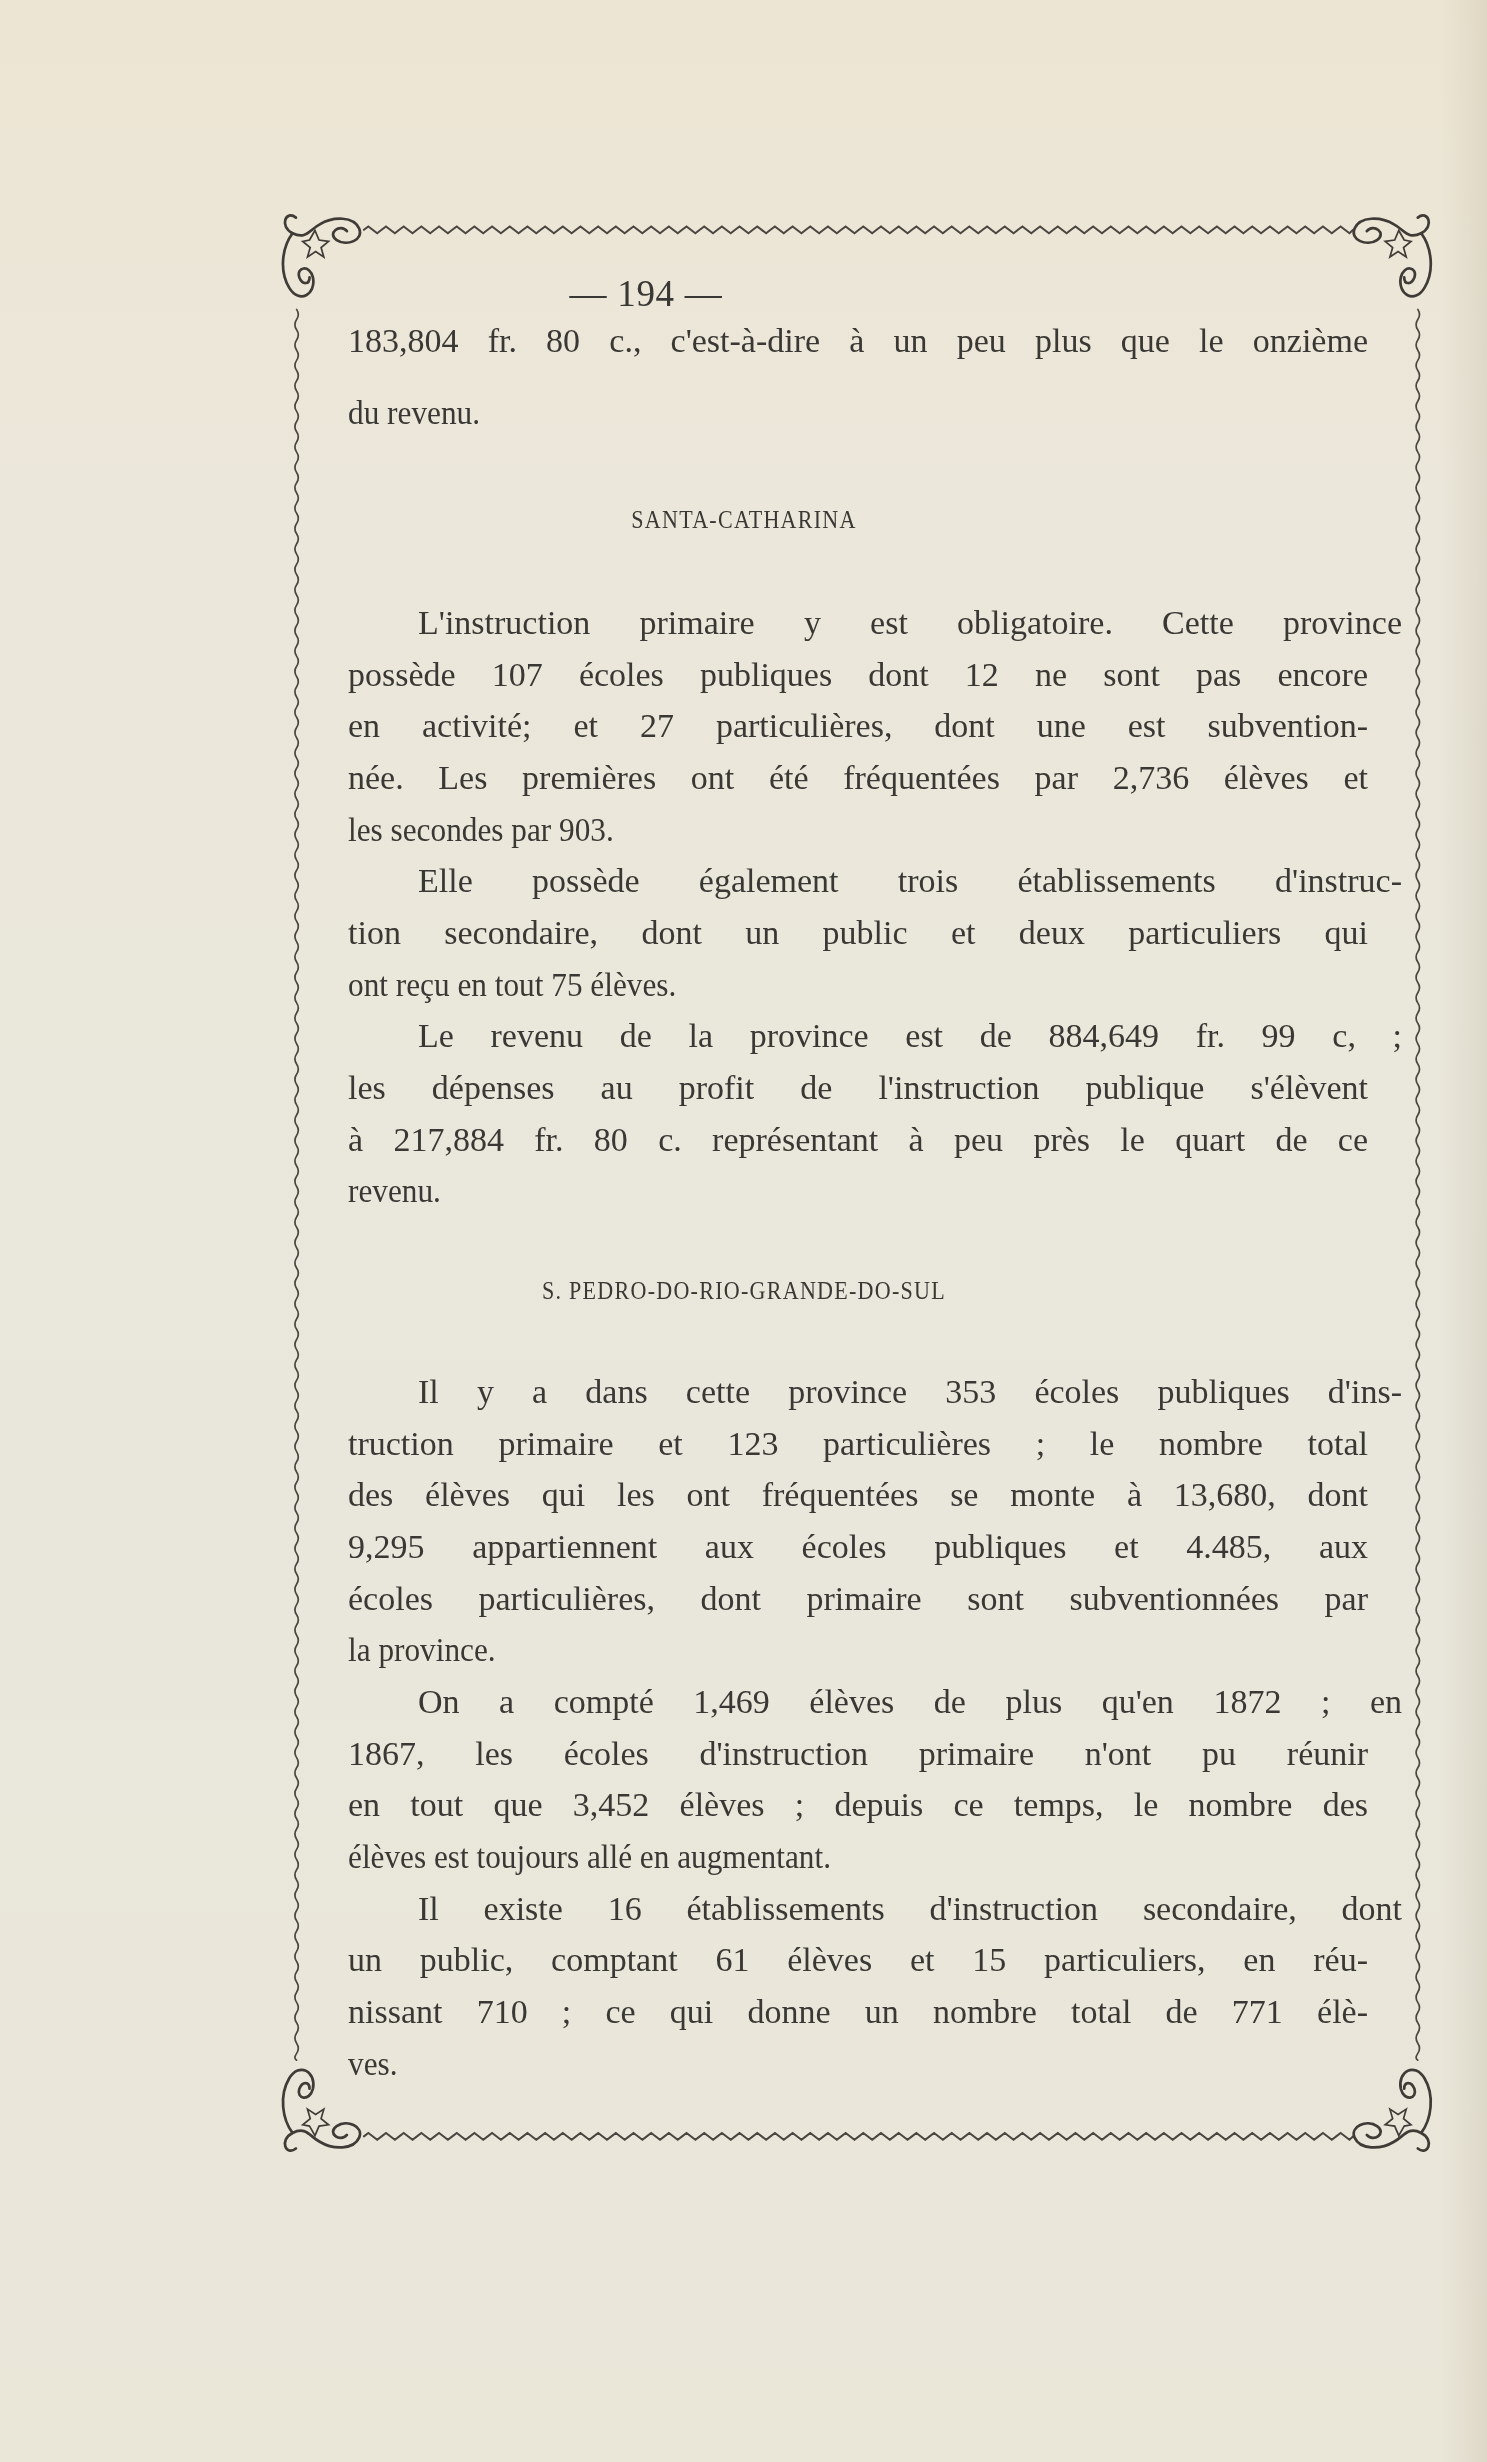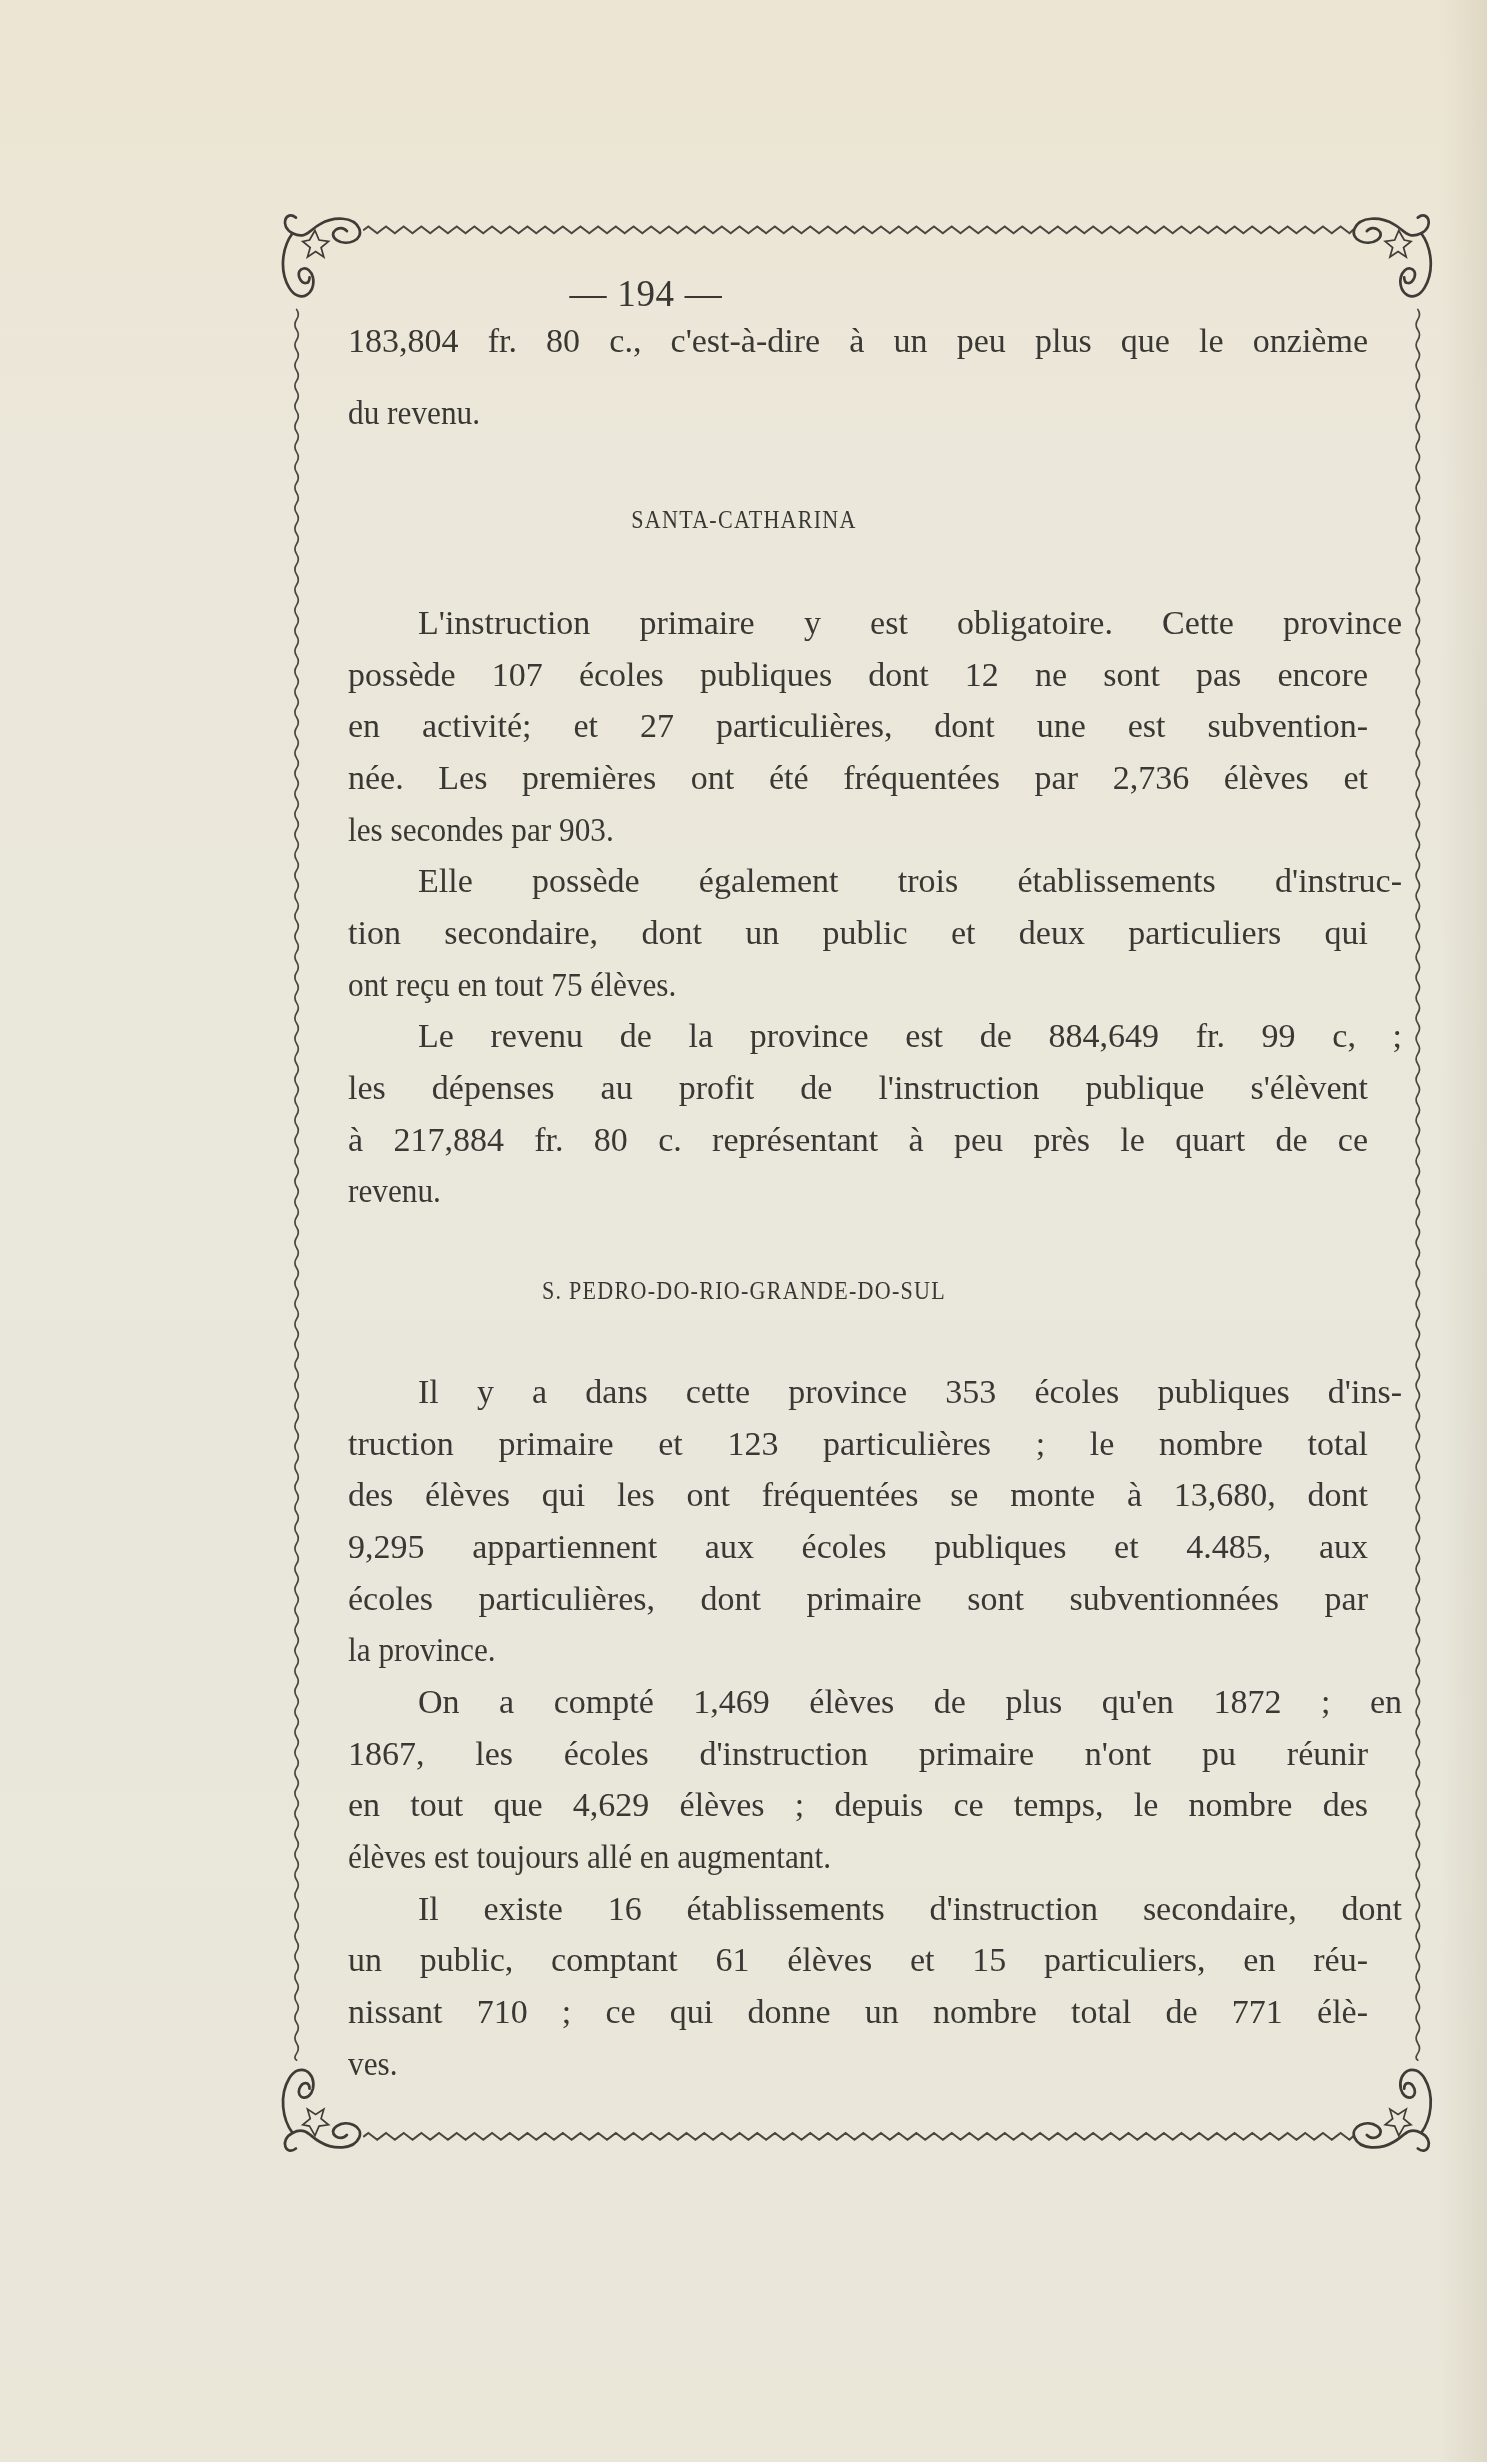--- a/index.html
+++ b/index.html
@@ -100,20 +100,20 @@
 
 <div class="line justify indent" style="top:1371px">Il y a dans cette province 353 écoles publiques d'ins-</div>
 <div class="line justify" style="top:1423px">truction primaire et 123 particulières ; le nombre total</div>
 <div class="line justify" style="top:1474px">des élèves qui les ont fréquentées se monte à 13,680, dont</div>
 <div class="line justify" style="top:1526px">9,295 appartiennent aux écoles publiques et 4.485, aux</div>
 <div class="line justify" style="top:1578px">écoles particulières, dont primaire sont subventionnées par</div>
 <div class="line" style="top: 1629px; transform: scaleX(0.92); transform-origin: left center;">la province.</div>
 
 <div class="line justify indent" style="top:1681px">On a compté 1,469 élèves de plus qu'en 1872 ; en</div>
 <div class="line justify" style="top:1733px">1867, les écoles d'instruction primaire n'ont pu réunir</div>
-<div class="line justify" style="top:1784px">en tout que 4,629 élèves ; depuis ce temps, le nombre des</div>
+<div class="line justify" style="top:1784px">en tout que 3,452 élèves ; depuis ce temps, le nombre des</div>
 <div class="line" style="top: 1836px; transform: scaleX(0.92); transform-origin: left center;">élèves est toujours allé en augmentant.</div>
 
 <div class="line justify indent" style="top:1888px">Il existe 16 établissements d'instruction secondaire, dont</div>
 <div class="line justify" style="top:1939px">un public, comptant 61 élèves et 15 particuliers, en réu-</div>
 <div class="line justify" style="top:1991px">nissant 710 ; ce qui donne un nombre total de 771 élè-</div>
 <div class="line" style="top: 2043px; transform: scaleX(0.92); transform-origin: left center;">ves.</div>
 
 
 </body></html>

